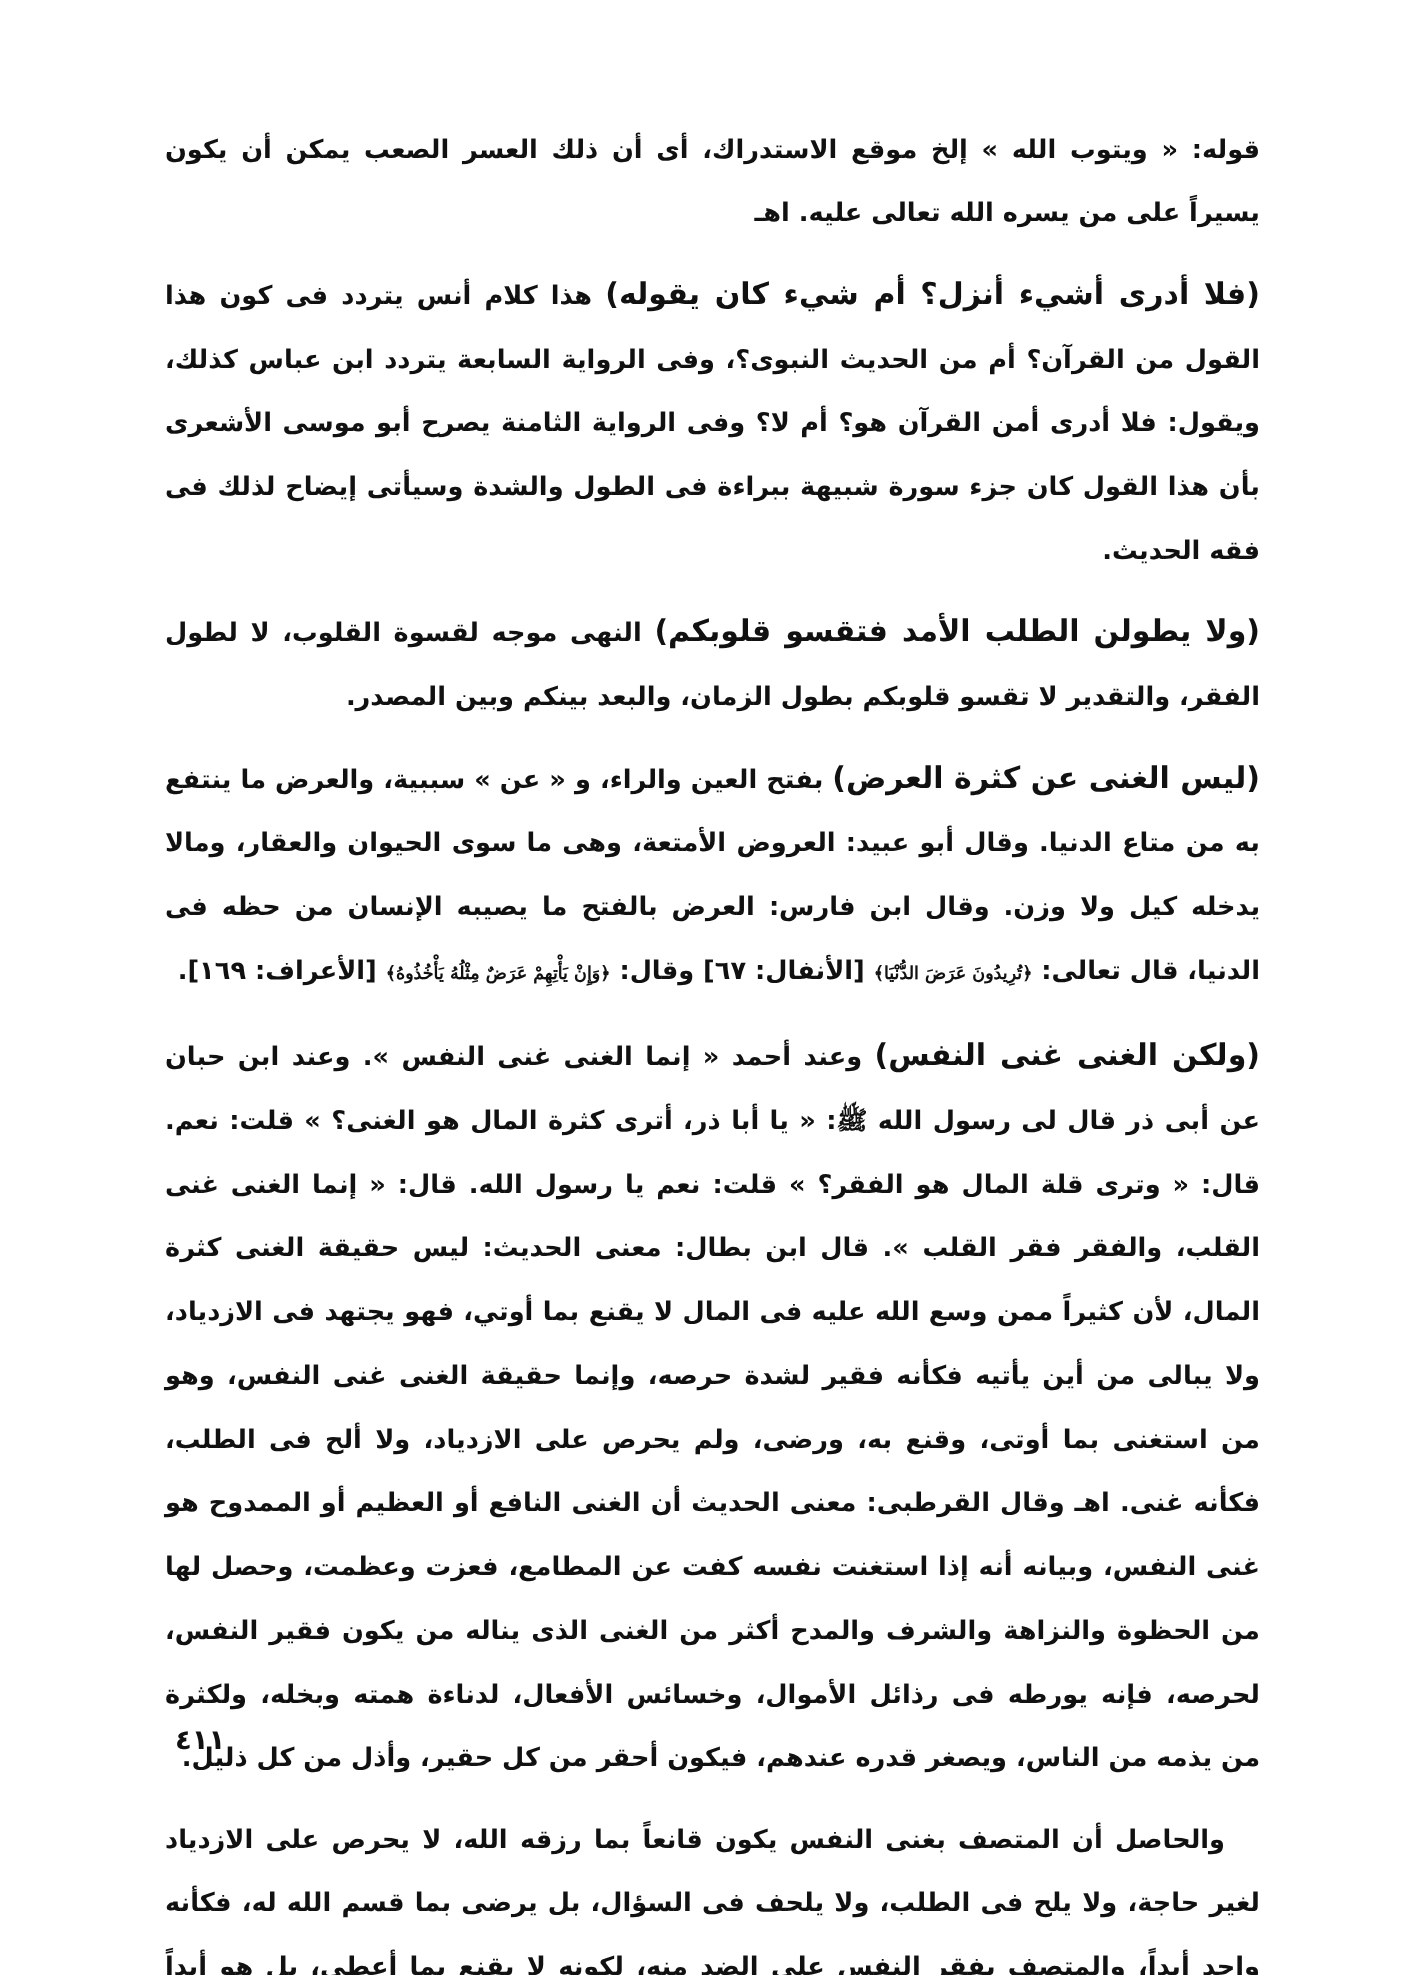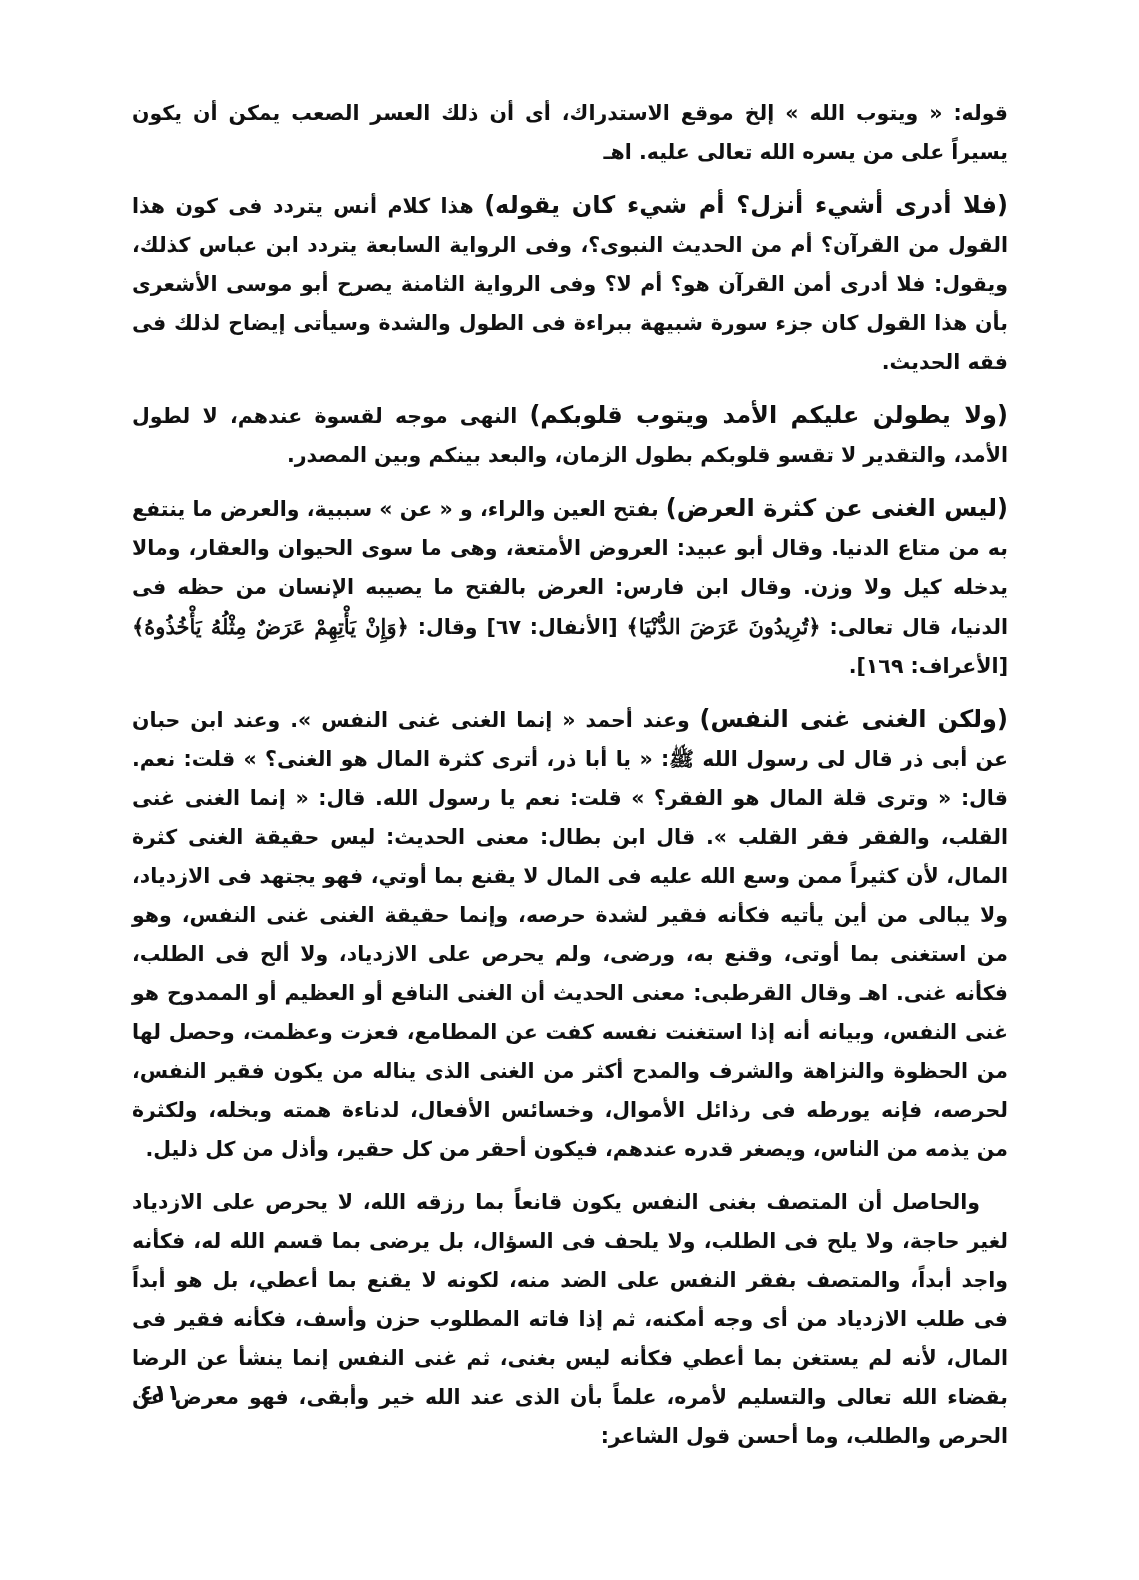--- a/index.html
+++ b/index.html
@@ -18,35 +18,35 @@
     .page {
       position: absolute;
       left: 132px;
       top: 94px;
       width: 876px;
       direction: rtl;
       text-align: justify;
     }
     .para {
       font-size: 20.5px;
-      line-height: 39px;
+      line-height: 51px;
       font-weight: bold;
       margin: 0;
       text-align-last: right;
     }
     .para.gap { margin-top: 14px; }
     .para.indent { text-indent: 28px; }
     .lemma {
       font-size: 24px;
       font-weight: bold;
     }
     .quran {
       font-family: "DejaVu Serif", serif;
       font-weight: bold;
-      font-size: 21px;
+      font-size: 14px;
     }
     .page-number {
       position: absolute;
       left: 140px;
       top: 1380px;
       font-size: 22px;
       font-weight: bold;
       direction: rtl;
       color: #111111;
     }
@@ -58,21 +58,21 @@
 
   <p class="para">
     <span>قوله: « ويتوب الله » إلخ موقع الاستدراك، أى أن ذلك العسر الصعب يمكن أن يكون يسيراً على من يسره الله تعالى عليه. اهـ</span>
   </p>
 
   <p class="para gap">
     <span class="lemma">(فلا أدرى أشيء أنزل؟ أم شيء كان يقوله)</span><span> هذا كلام أنس يتردد فى كون هذا القول من القرآن؟ أم من الحديث النبوى؟، وفى الرواية السابعة يتردد ابن عباس كذلك، ويقول: فلا أدرى أمن القرآن هو؟ أم لا؟ وفى الرواية الثامنة يصرح أبو موسى الأشعرى بأن هذا القول كان جزء سورة شبيهة ببراءة فى الطول والشدة وسيأتى إيضاح لذلك فى فقه الحديث.</span>
   </p>
 
   <p class="para gap">
-    <span class="lemma">(ولا يطولن عليكم الأمد ويتوب قلوبكم)</span><span> النهى موجه لقسوة عندهم، لا لطول الأمد، والتقدير لا تقسو قلوبكم بطول الزمان، والبعد بينكم وبين المصدر.</span>
+    <span class="lemma">(ولا يطولن الطلب الأمد فتقسو قلوبكم)</span><span> النهى موجه لقسوة القلوب، لا لطول الفقر، والتقدير لا تقسو قلوبكم بطول الزمان، والبعد بينكم وبين المصدر.</span>
   </p>
 
 
   <p class="para gap">
     <span class="lemma">(ليس الغنى عن كثرة العرض)</span><span> بفتح العين والراء، و « عن » سببية، والعرض ما ينتفع به من متاع الدنيا. وقال أبو عبيد: العروض الأمتعة، وهى ما سوى الحيوان والعقار، ومالا يدخله كيل ولا وزن. وقال ابن فارس: العرض بالفتح ما يصيبه الإنسان من حظه فى الدنيا، قال تعالى: </span><span class="quran">﴿تُرِيدُونَ عَرَضَ الدُّنْيَا﴾</span><span> [الأنفال: ٦٧] وقال: </span><span class="quran">﴿وَإِنْ يَأْتِهِمْ عَرَضٌ مِثْلُهُ يَأْخُذُوهُ﴾</span><span> [الأعراف: ١٦٩].</span>
   </p>
 
   <p class="para gap">
     <span class="lemma">(ولكن الغنى غنى النفس)</span><span> وعند أحمد « إنما الغنى غنى النفس ». وعند ابن حبان عن أبى ذر قال لى رسول الله ﷺ: « يا أبا ذر، أترى كثرة المال هو الغنى؟ » قلت: نعم. قال: « وترى قلة المال هو الفقر؟ » قلت: نعم يا رسول الله. قال: « إنما الغنى غنى القلب، والفقر فقر القلب ». قال ابن بطال: معنى الحديث: ليس حقيقة الغنى كثرة المال، لأن كثيراً ممن وسع الله عليه فى المال لا يقنع بما أوتي، فهو يجتهد فى الازدياد، ولا يبالى من أين يأتيه فكأنه فقير لشدة حرصه، وإنما حقيقة الغنى غنى النفس، وهو من استغنى بما أوتى، وقنع به، ورضى، ولم يحرص على الازدياد، ولا ألح فى الطلب، فكأنه غنى. اهـ وقال القرطبى: معنى الحديث أن الغنى النافع أو العظيم أو الممدوح هو غنى النفس، وبيانه أنه إذا استغنت نفسه كفت عن المطامع، فعزت وعظمت، وحصل لها من الحظوة والنزاهة والشرف والمدح أكثر من الغنى الذى يناله من يكون فقير النفس، لحرصه، فإنه يورطه فى رذائل الأموال، وخسائس الأفعال، لدناءة همته وبخله، ولكثرة من يذمه من الناس، ويصغر قدره عندهم، فيكون أحقر من كل حقير، وأذل من كل ذليل.</span>
   </p>

